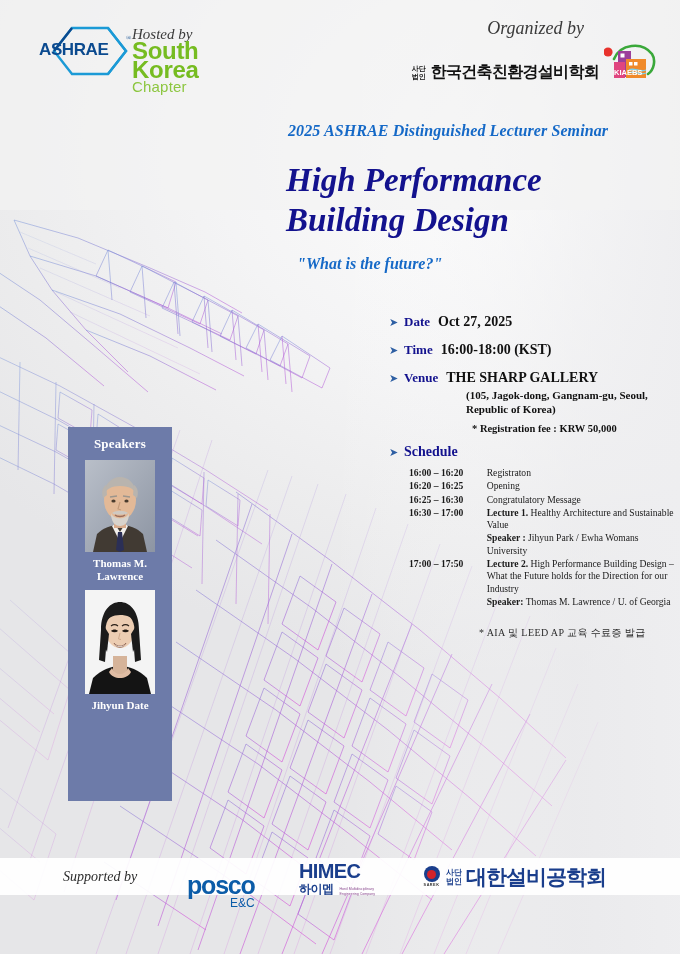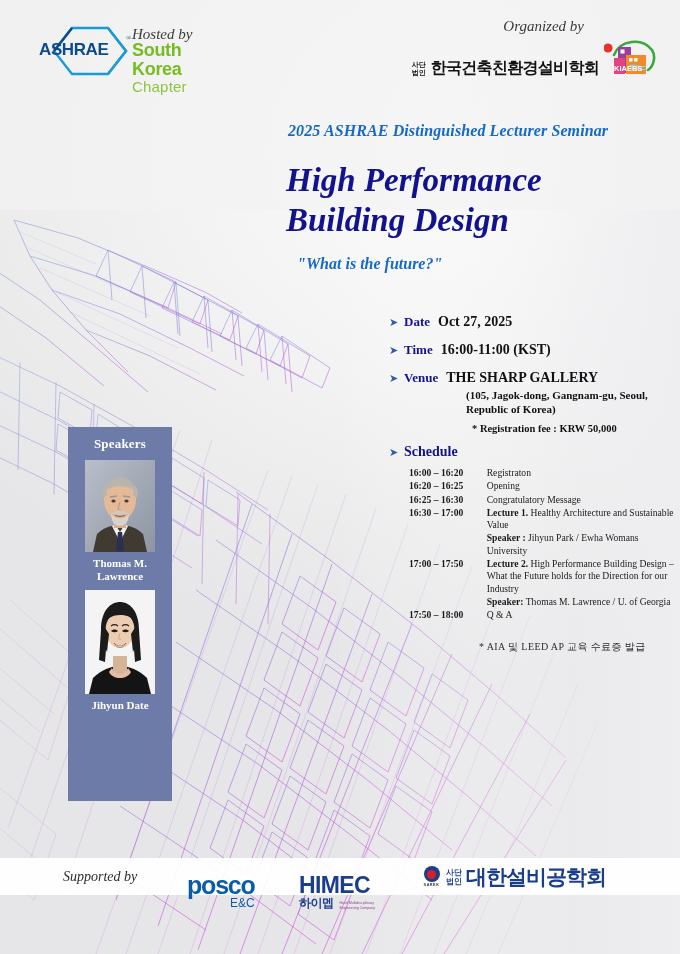--- a/index.html
+++ b/index.html
@@ -49,37 +49,37 @@
   }
   .ashrae-reg { position:absolute; left:92px; top:10px; font-size:7px; color:#0b4a8f; }
   .hosted-by {
     position: absolute; left: 98px; top: 2px;
     font-family: "Liberation Serif", serif;
     font-style: italic; font-size: 15px; color: #3a3a3a;
   }
   .sk-chapter { position: absolute; left: 98px; top: 17px; }
   .sk-line1 {
     font-family: "Liberation Sans", sans-serif; font-weight: bold;
-    font-size: 18px; color: #76bc21; letter-spacing: -0.3px; line-height: 19px;
+    font-size: 24px; color: #76bc21; letter-spacing: -0.3px; line-height: 19px;
   }
   .sk-line2 {
     font-family: "Liberation Sans", sans-serif;
     font-size: 15px; color: #8cc63f; letter-spacing: 0.2px; line-height: 16px;
   }
 
   .header-right {
     position: absolute;
     right: 24px;
     top: 18px;
     width: 250px;
     text-align: right;
   }
   .organized-by {
     font-family: "Liberation Serif", serif;
-    font-style: italic; font-size: 15px; color: #3a3a3a;
+    font-style: italic; font-size: 18px; color: #3a3a3a;
     margin-right: 72px;
   }
   .kiaebs-row {
     display: flex; align-items: flex-end; justify-content: flex-end;
     gap: 5px; margin-top: 4px;
   }
   .satanbeopin {
     font-family: "Liberation Sans", sans-serif;
     font-weight: bold; font-size: 7px; color: #111;
     line-height: 8px; text-align: center; padding-bottom: 2px;
@@ -191,21 +191,21 @@
     font-family: "Liberation Sans", sans-serif; font-weight: bold;
     font-size: 25px; color: #0b5ca8; letter-spacing: -1.2px; line-height: 25px; margin-top: 15px;
   }
   .posco-sub {
     font-family: "Liberation Sans", sans-serif; font-size: 12px;
     color: #0b5ca8; text-align: right; line-height: 12px; margin-top: -1px;
   }
   .himec-logo { position: absolute; left: 299px; top: 858px; height: 37px; }
   .himec-word {
     font-family: "Liberation Sans", sans-serif; font-weight: bold;
-    font-size: 23px; color: #1a3e8c; letter-spacing: -0.6px; line-height: 23px; margin-top: 16px;
+    font-size: 20px; color: #1a3e8c; letter-spacing: -0.6px; line-height: 23px; margin-top: 2px;
   }
   .himec-sub { display: flex; align-items: flex-end; gap: 6px; margin-top: -2px; }
   .himec-kr {
     font-family: "Liberation Sans", sans-serif; font-weight: bold;
     font-size: 12px; color: #1a3e8c; letter-spacing: -0.5px;
   }
   .himec-tag {
     font-family: "Liberation Sans", sans-serif; font-size: 3.6px;
     color: #8b4a8f; line-height: 4.4px; padding-bottom: 2px;
   }
@@ -422,21 +422,21 @@
 
     <div class="detail-row">
       <span class="bullet">➤</span>
       <span class="d-label">Date</span>
       <span class="d-value">Oct 27, 2025</span>
     </div>
 
     <div class="detail-row">
       <span class="bullet">➤</span>
       <span class="d-label">Time</span>
-      <span class="d-value">16:00-11:00 (KST)</span>
+      <span class="d-value">16:00-18:00 (KST)</span>
     </div>
 
     <div>
       <div class="detail-row" style="margin-bottom:0">
         <span class="bullet">➤</span>
         <span class="d-label">Venue</span>
         <span class="d-value">THE SHARP GALLERY</span>
       </div>
       <div class="venue-sub">(105, Jagok-dong, Gangnam-gu, Seoul, Republic of Korea)</div>
       <div class="venue-fee">* Registration fee : KRW 50,000</div>
@@ -469,24 +469,20 @@
             <td class="sched-time"></td>
             <td class="sched-desc"><b>Speaker :</b> Jihyun Park / Ewha Womans University</td>
           </tr>
           <tr>
             <td class="sched-time">17:00 – 17:50</td>
             <td class="sched-desc"><b>Lecture 2.</b> High Performance  Building Design – What the Future holds for the Direction for our Industry</td>
           </tr>
           <tr>
             <td class="sched-time"></td>
             <td class="sched-desc"><b>Speaker:</b> Thomas M. Lawrence / U. of Georgia</td>
-          </tr>
-          <tr>
-            <td class="sched-time">17:50 – 18:00</td>
-            <td class="sched-desc">Q &amp; A</td>
           </tr>
         </tbody>
     </table>
 
     <div class="aia-note">* AIA 및 LEED AP 교육 수료증 발급</div>
   </div>
 
   <div class="speakers-panel">
     <div class="speakers-title">Speakers</div>
 

